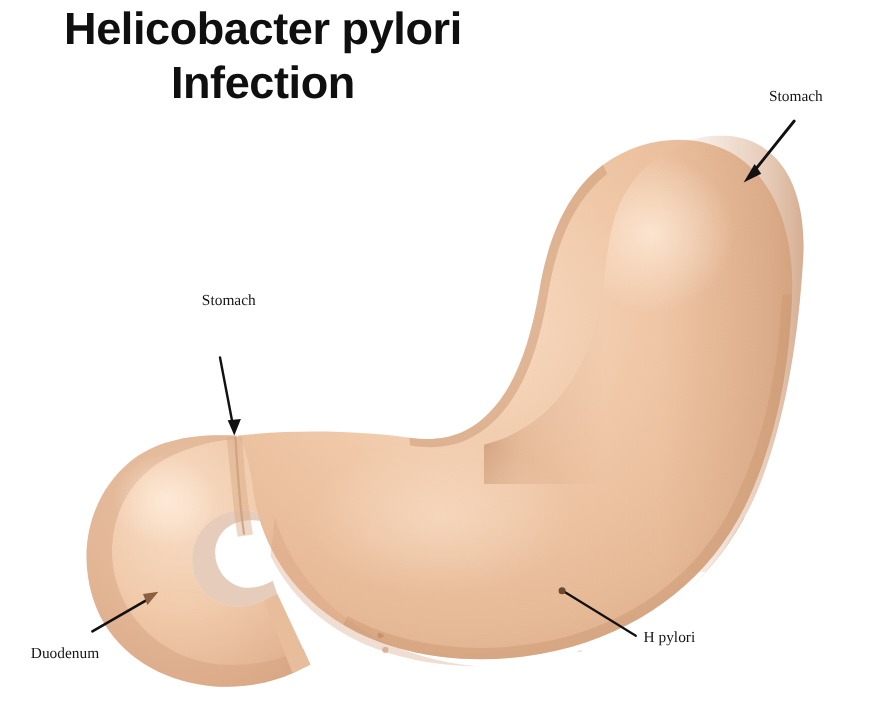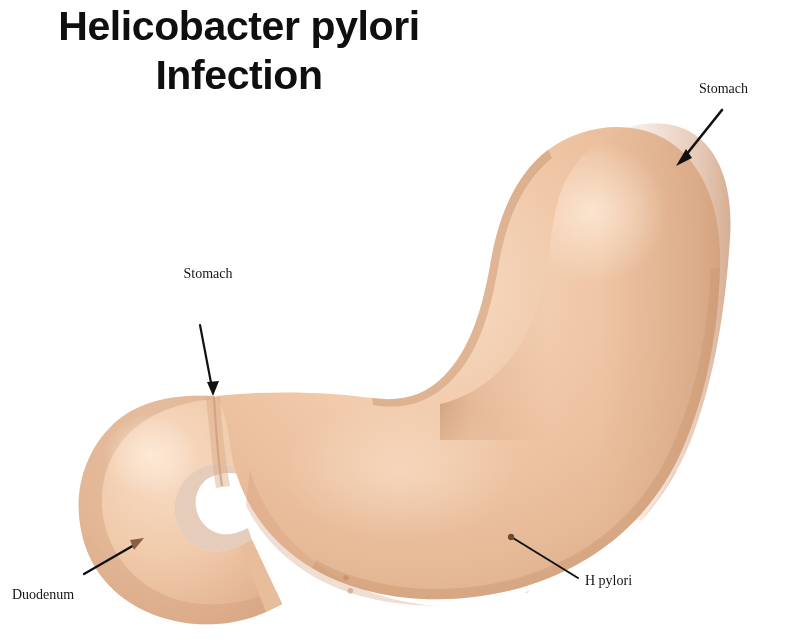--- a/index.html
+++ b/index.html
@@ -46,21 +46,21 @@
     position: absolute;
     font-family: Liberation Serif, serif;
     font-size: 14px;
     line-height: 25px;
     color: #141414;
     white-space: nowrap;
   }
   .anno.two-line { line-height: 27px; text-align: center; }
   #label-stomach   { left: 699px; top: 76px; }
   #label-pyloric   { left: 148px; top: 260px; width: 120px; }
-  #label-duodenum  { left: 12px;  top: 582px; }
+  #label-duodenum  { left: 28px;  top: 582px; }
   #label-hpylori   { left: 585px; top: 568px; text-align: center; }
 </style>
 </head>
 <body>
 
 <div id="canvas">
 
   <svg id="figure-svg" viewBox="0 0 800 640" xmlns="http://www.w3.org/2000/svg">
     <defs>
 

